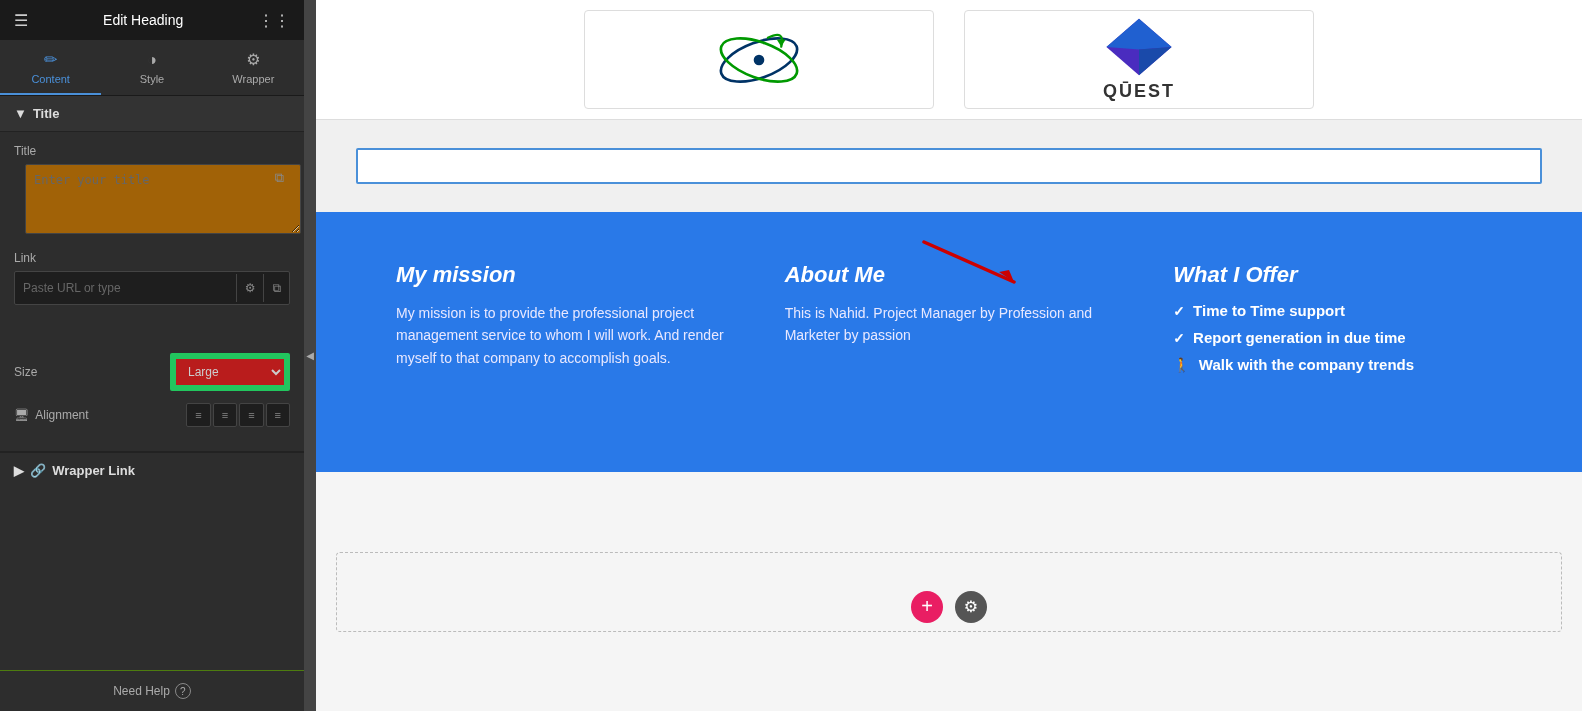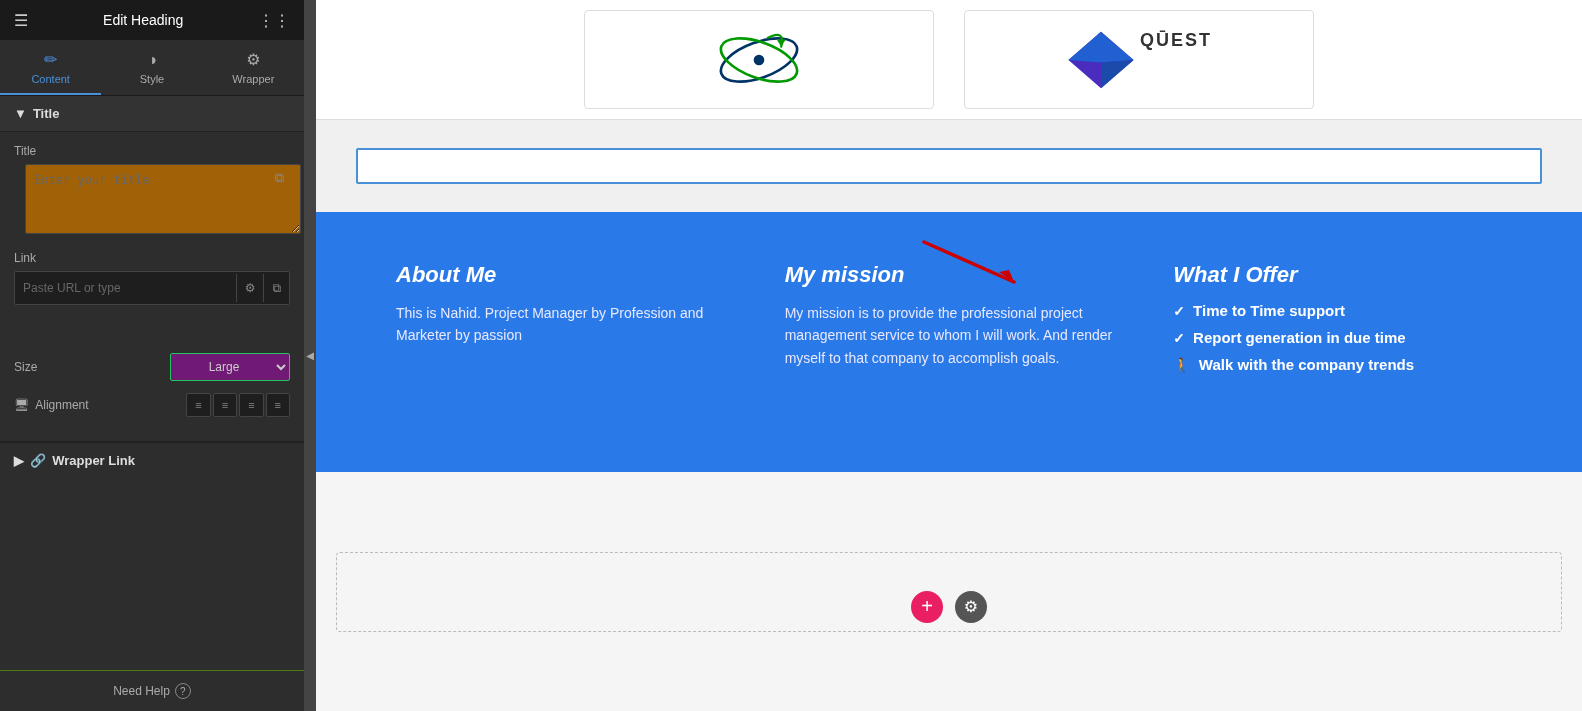--- a/index.html
+++ b/index.html
@@ -168,29 +168,28 @@
       margin-top: 48px;
     }
 
     .select-label {
       color: #aaa;
       font-size: 12px;
       flex: 1;
     }
 
     .select-input {
-      background: #701a75;
-      border: 1px solid #22c55e;
+      background: #b91c1c;
+      border: 6px solid #22c55e;
       color: #ccc;
       font-size: 12px;
       padding: 5px 8px;
       border-radius: 2px;
       width: 120px;
       cursor: pointer;
-      text-align: center;
     }
 
     .alignment-row {
       display: flex;
       align-items: center;
       margin-bottom: 12px;
       gap: 6px;
     }
 
     .alignment-label {
@@ -303,21 +302,22 @@
       padding: 10px;
     }
 
     .logo-orbit {
       width: 90px;
       height: 80px;
     }
 
     .logo-quest-wrap {
       display: flex;
-      flex-direction: row;
+      flex-direction: column;
+      align-items: center;
       gap: 4px;
     }
 
     .logo-quest-diamond {
       width: 70px;
       height: 60px;
     }
 
     .logo-quest-text {
       font-size: 18px;
@@ -586,27 +586,27 @@
   </div>
 
   <div class="blue-section">
 
     <svg class="red-arrow" viewBox="0 0 120 60" xmlns="http://www.w3.org/2000/svg">
       <line x1="10" y1="10" x2="100" y2="50" stroke="#cc0000" stroke-width="3.5" stroke-linecap="round"></line>
       <polygon points="100,50 85,40 95,38" fill="#cc0000"></polygon>
     </svg>
 
     <div class="blue-col">
+      <div class="blue-heading">My mission</div>
+      <div class="blue-text">My mission is to provide the professional project management service to whom I will work. And render myself to that company to accomplish goals.</div>
+    </div>
+
+    <div class="blue-col">
       <div class="blue-heading">About Me</div>
       <div class="blue-text">This is Nahid. Project Manager by Profession and Marketer by passion</div>
-    </div>
-
-    <div class="blue-col">
-      <div class="blue-heading">My mission</div>
-      <div class="blue-text">My mission is to provide the professional project management service to whom I will work. And render myself to that company to accomplish goals.</div>
     </div>
 
     <div class="blue-col">
       <div class="blue-heading">What I Offer</div>
       <ul class="what-i-offer-list">
         <li>
           <span class="check-icon">✓</span>
           <span>Time to Time support</span>
         </li>
         <li>

